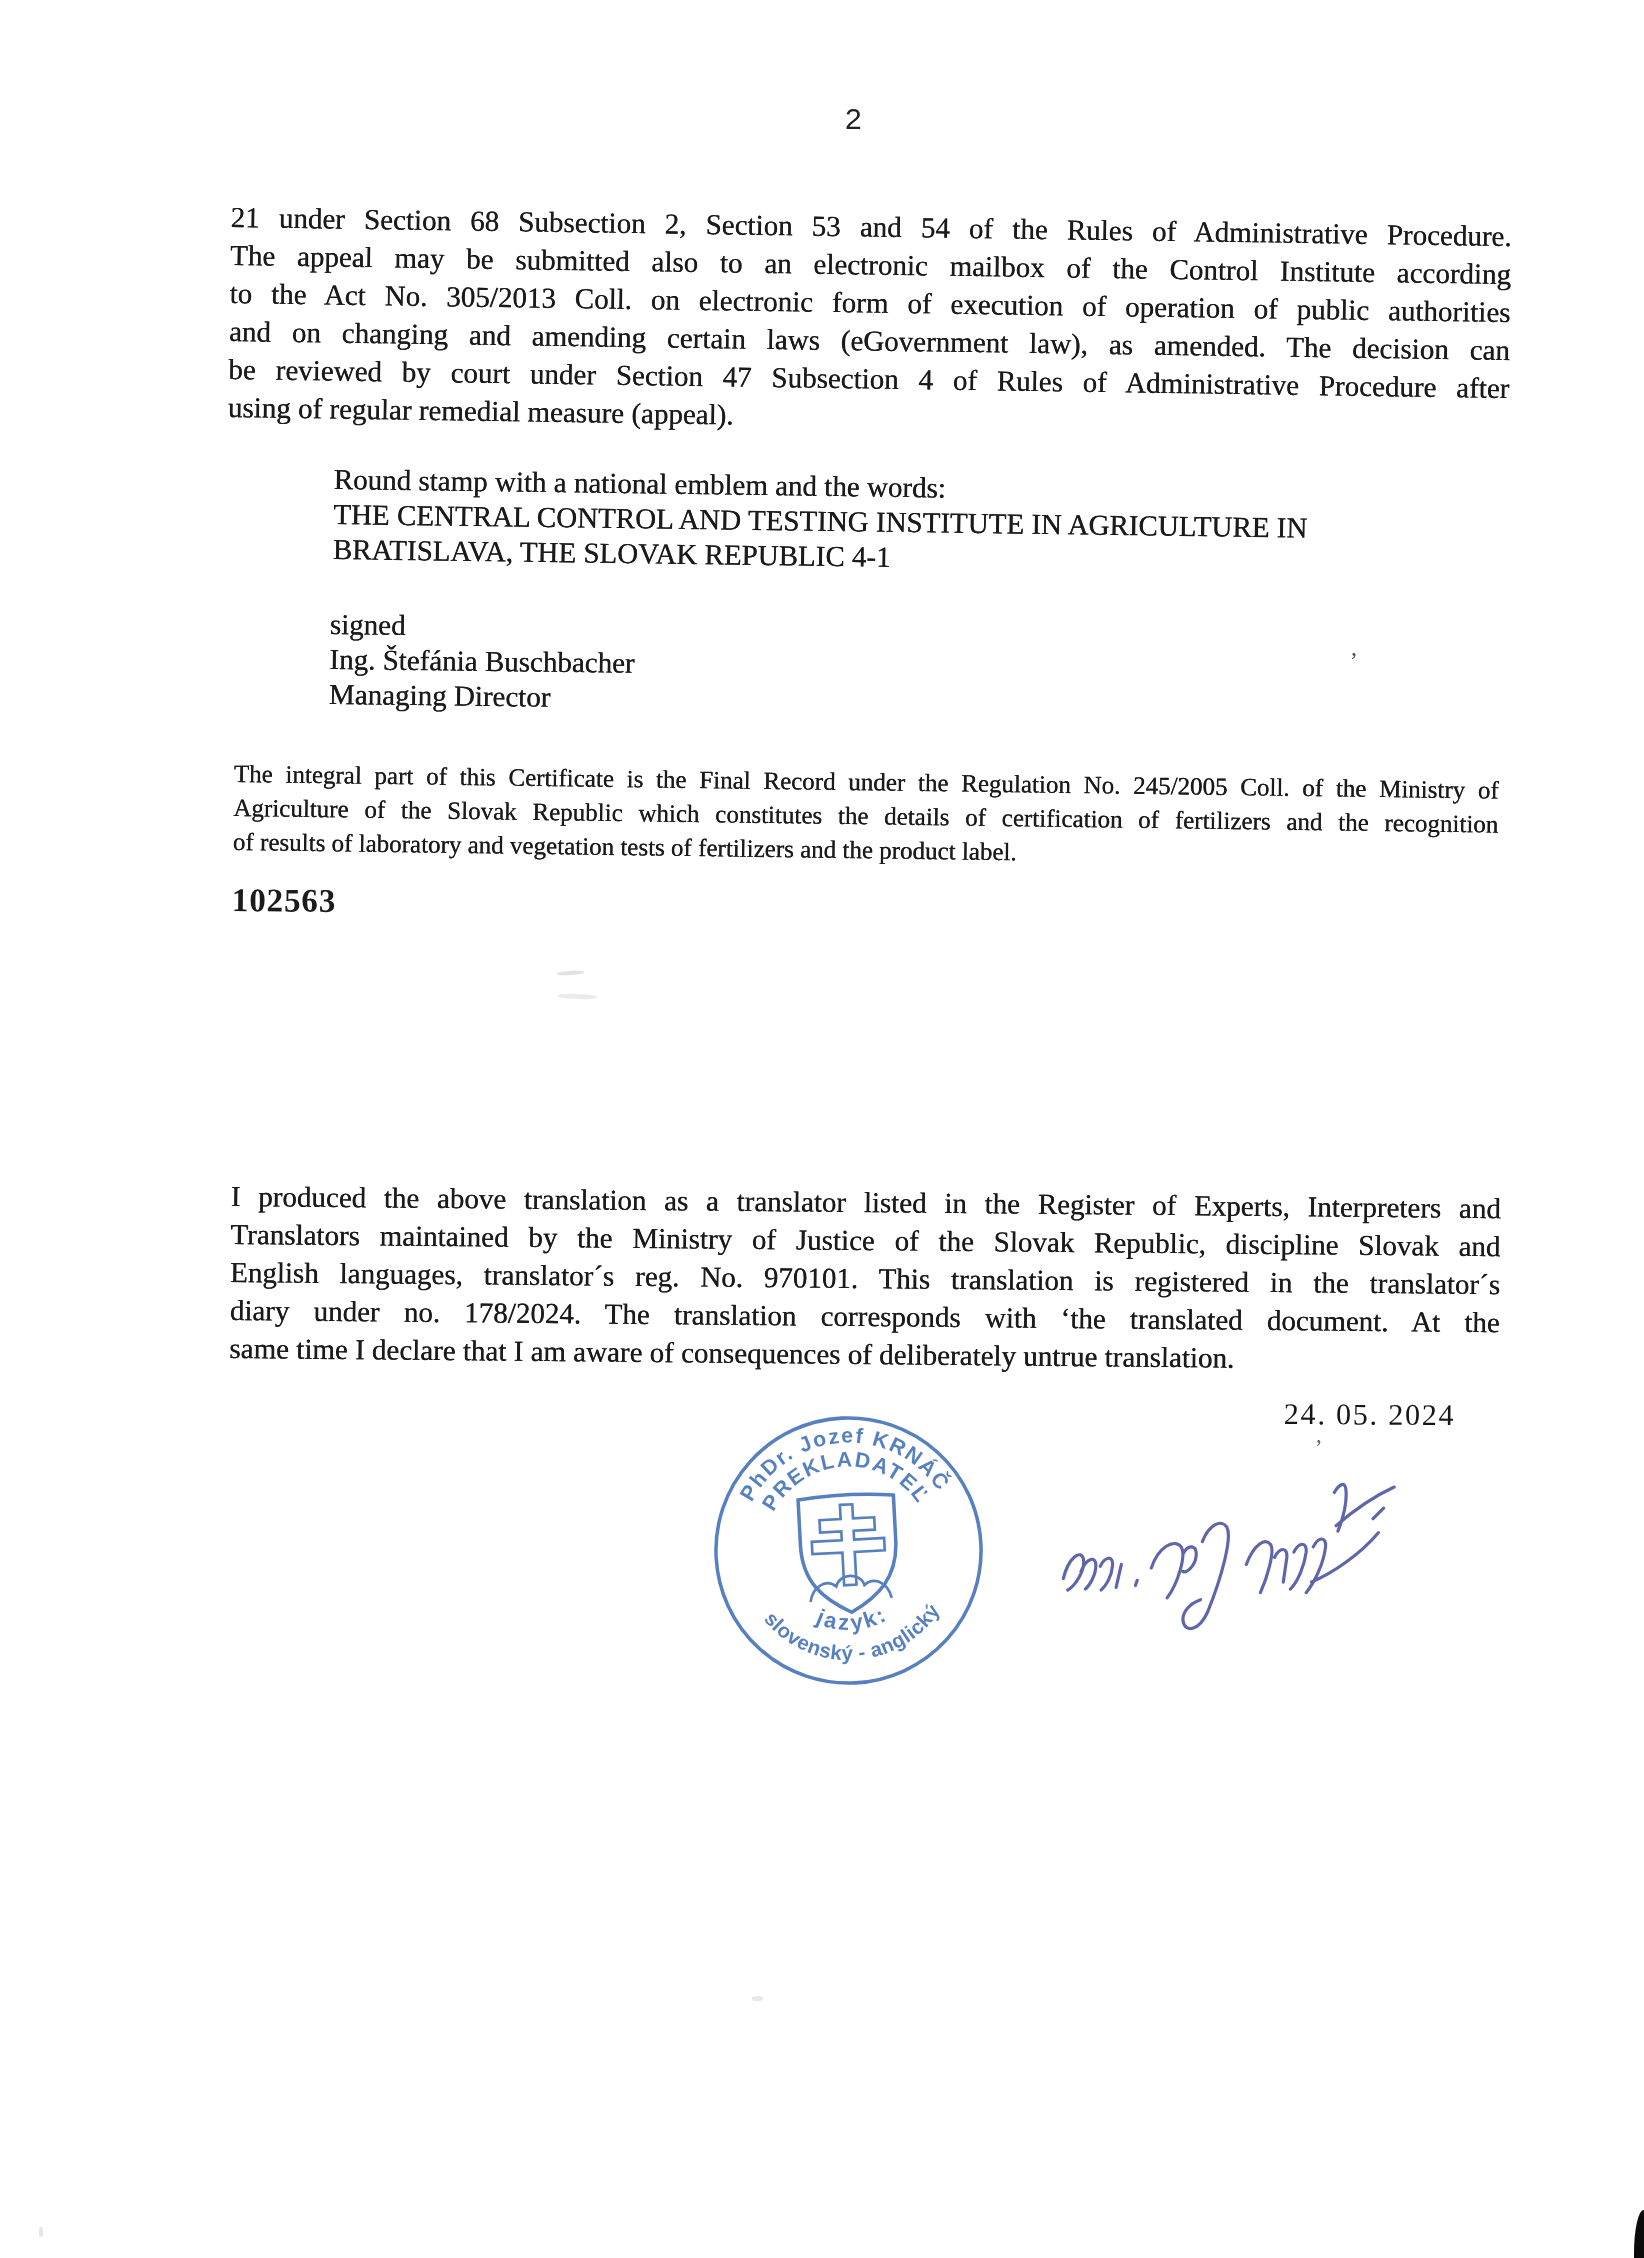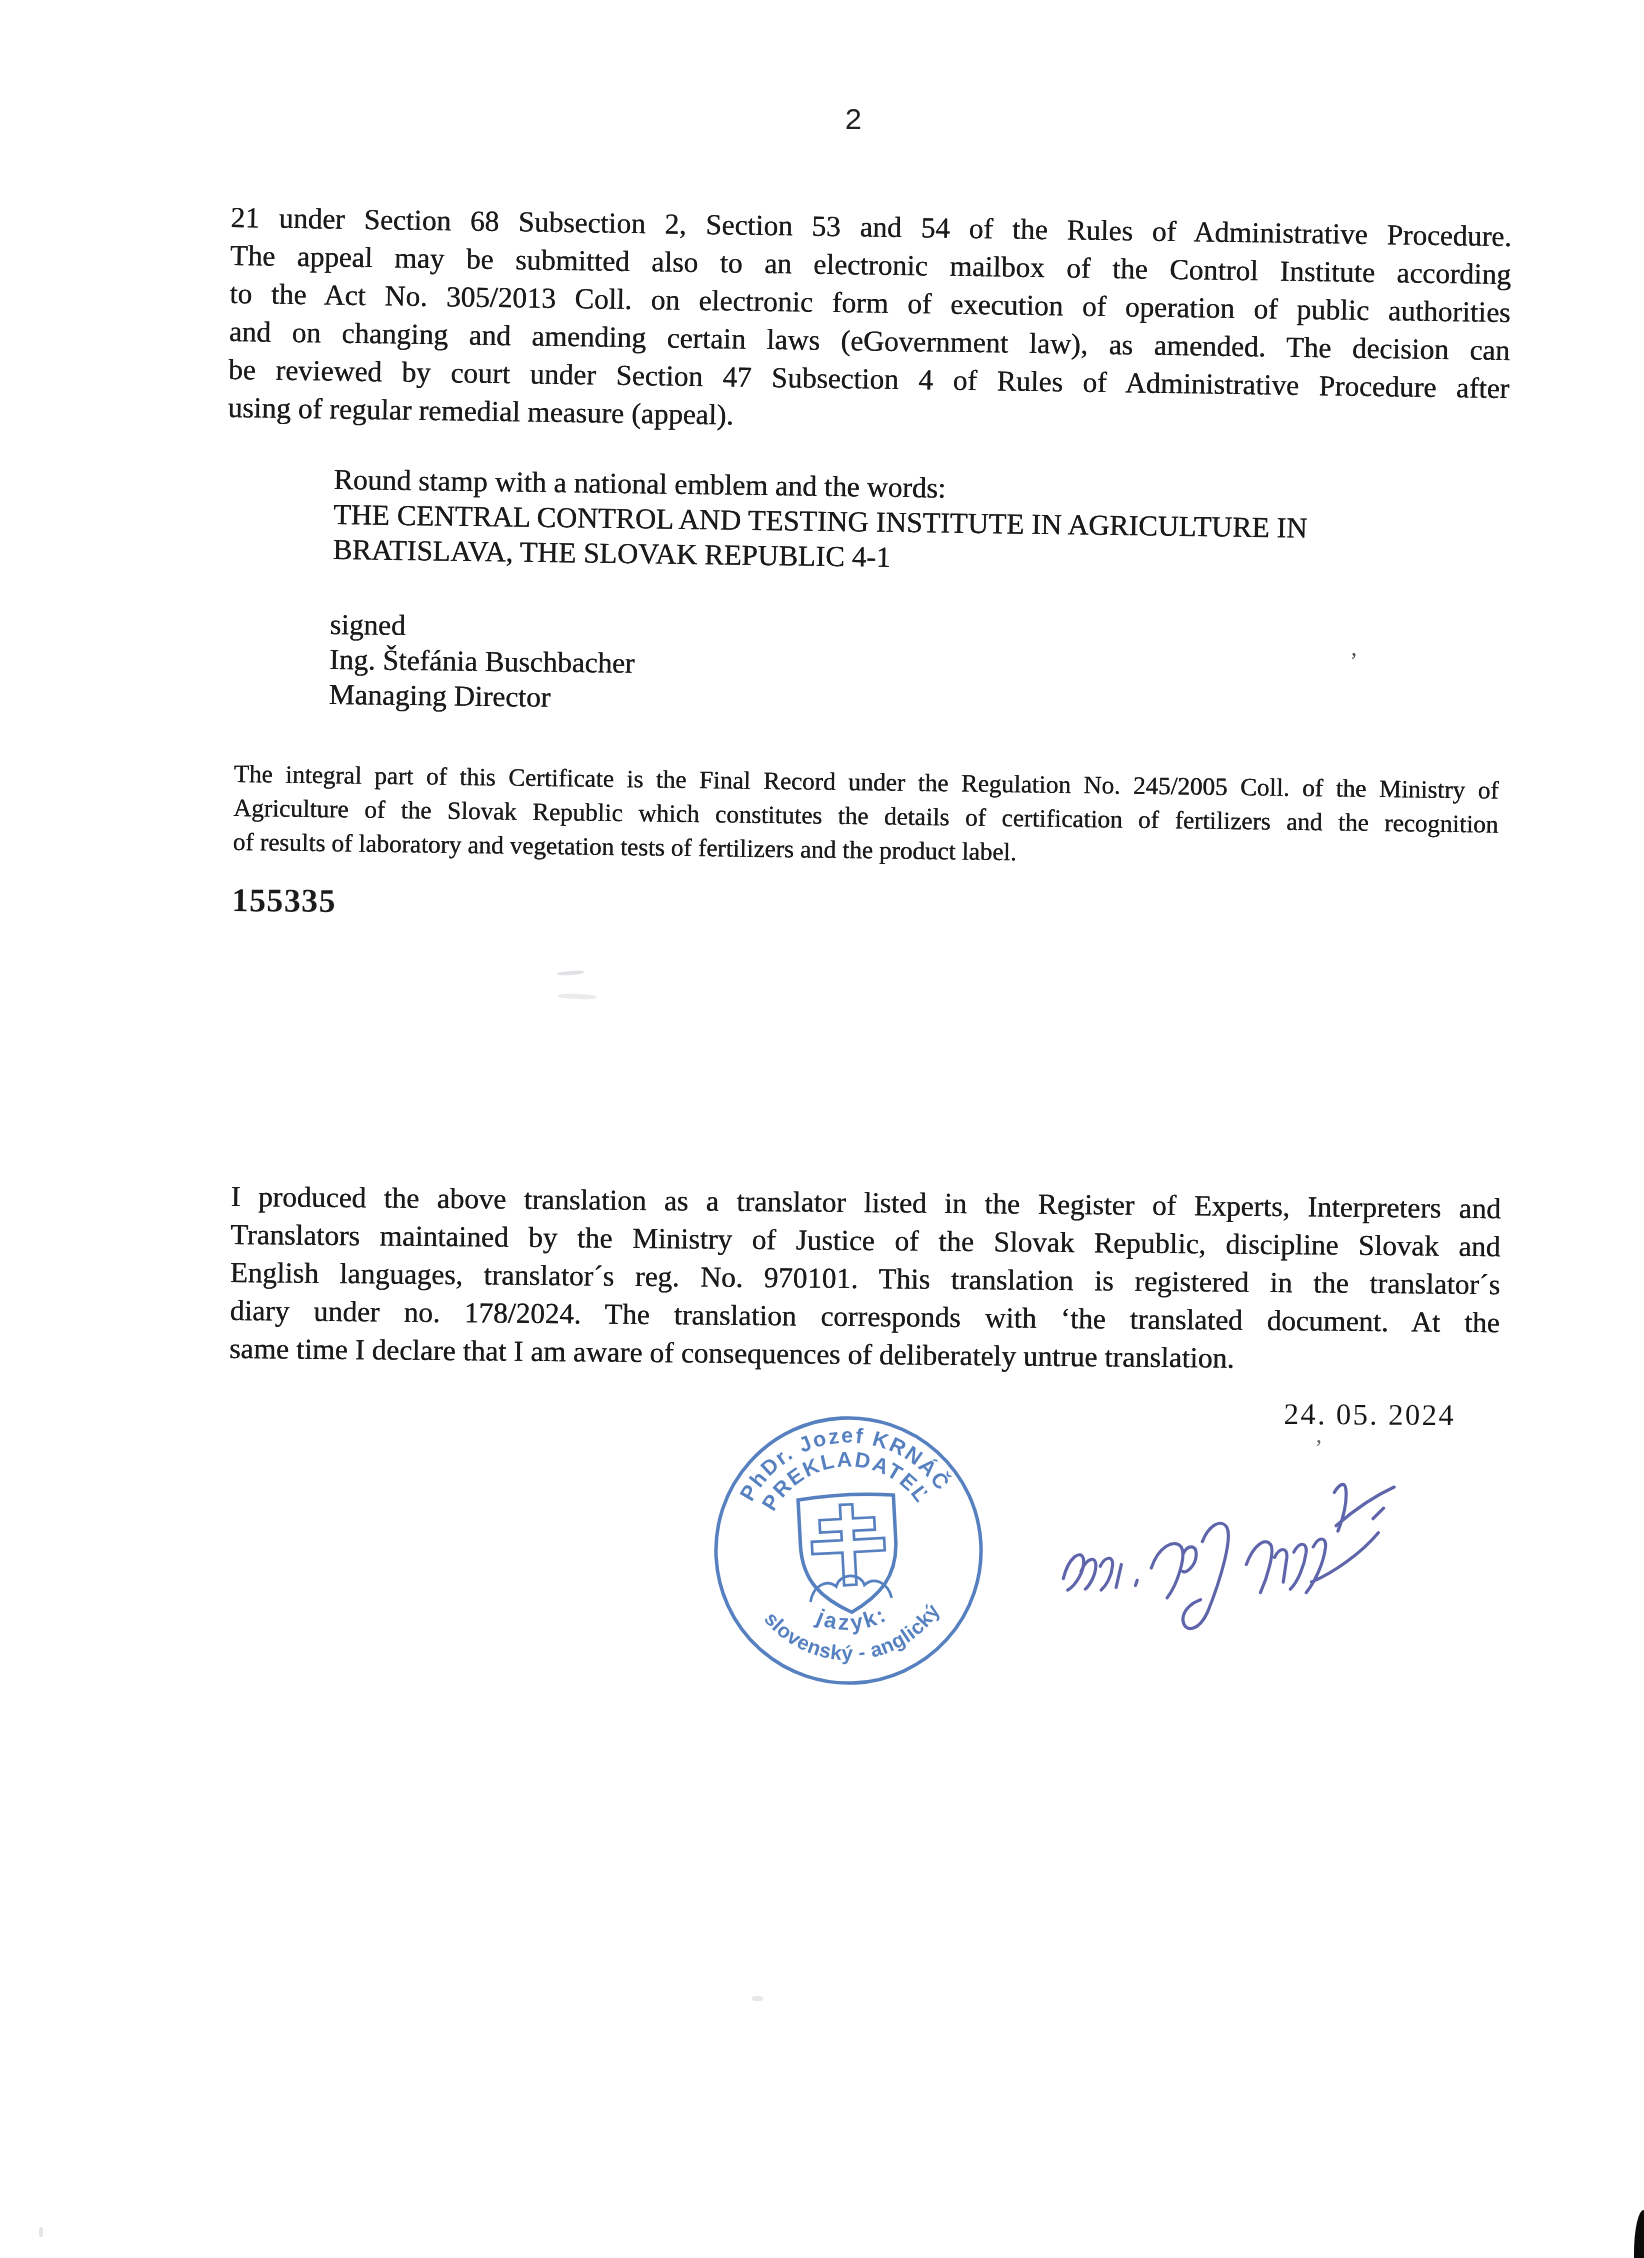--- a/index.html
+++ b/index.html
@@ -56,21 +56,21 @@
   </div>
 
 <div class="abs tiny-mark" style="left:1350px;top:649px;">ʼ</div>
 
 <div class="abs tilt jpara para-small scan" style="left:234px;top:757px;width:1265px;transform:rotate(0.75deg);">
     <div class="jline">The integral part of this Certificate is the Final Record under the Regulation No. 245/2005 Coll. of the Ministry of</div>
     <div class="jline">Agriculture of the Slovak Republic which constitutes the details of certification of fertilizers and the recognition</div>
     <div class="jline last">of results of laboratory and vegetation tests of fertilizers and the product label.</div>
   </div>
 
-<div class="abs tilt cert-number" style="left:232px;top:882px;transform:rotate(0.5deg);">155335</div>
+<div class="abs tilt cert-number" style="left:232px;top:882px;transform:rotate(0.5deg);">102563</div>
 
 <div class="abs smudge" style="left:557px;top:971px;width:26.5px;height:4.4px;transform:rotate(-4deg);"></div>
 <div class="abs smudge" style="left:558px;top:994px;width:39px;height:5.3px;opacity:.3;transform:rotate(2deg);"></div>
 
 <div class="abs tilt jpara para-main scan" style="left:231px;top:1177px;width:1270px;transform:rotate(0.55deg);">
     <div class="jline">I produced the above translation as a translator listed in the Register of Experts, Interpreters and</div>
     <div class="jline">Translators maintained by the Ministry of Justice of the Slovak Republic, discipline Slovak and</div>
     <div class="jline">English languages, translator´s reg. No. 970101. This translation is registered in the translator´s</div>
     <div class="jline">diary under no. 178/2024. The translation corresponds with ʻthe translated document. At the</div>
     <div class="jline last">same time I declare that I am aware of consequences of deliberately untrue translation.</div>

